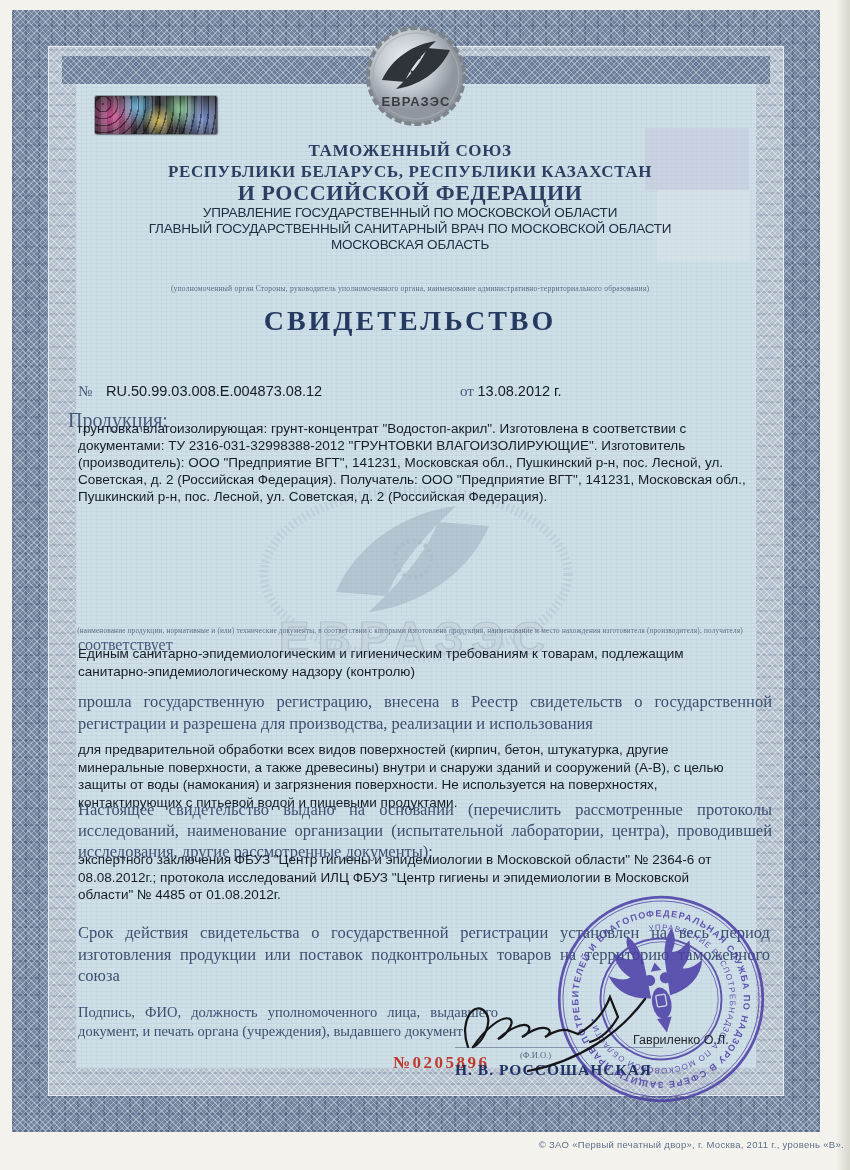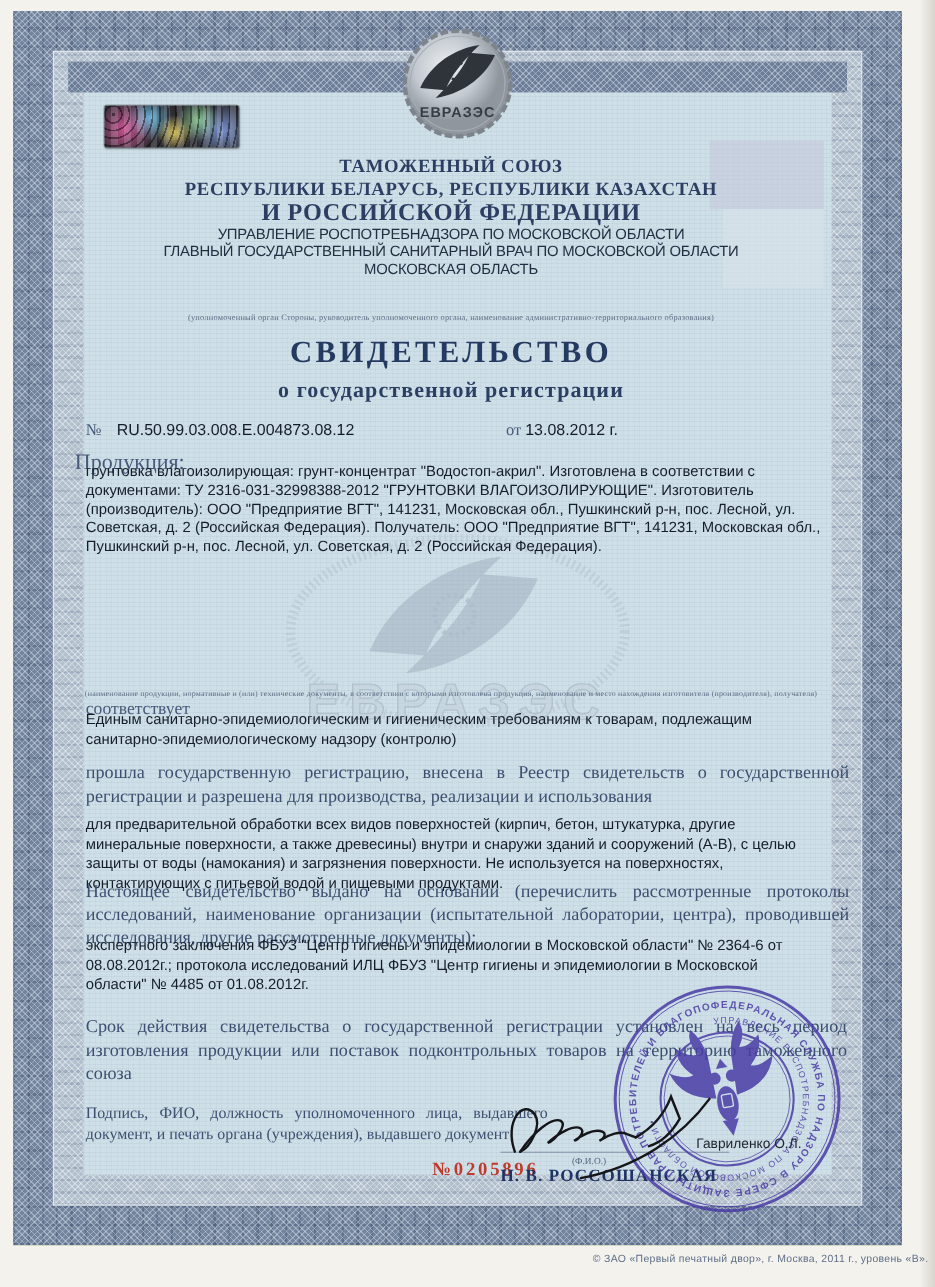--- a/index.html
+++ b/index.html
@@ -2,21 +2,21 @@
 <html><head>
 <meta charset="utf-8">
 <style>
   html,body{margin:0;padding:0;}
   body{width:850px;height:1170px;background:#eceae4;position:relative;overflow:hidden;
        font-family:"Liberation Serif", serif;}
   .page{position:absolute;inset:0;background:#f3f2ed;}
   .page-edge{position:absolute;top:0;right:0;width:14px;height:100%;
        background:linear-gradient(90deg,transparent,#d8d5cc);}
   
-  .doc{position:absolute;left:12px;top:10px;width:808px;height:1122px;background:#bef264;}
+  .doc{position:absolute;left:12px;top:10px;width:808px;height:1122px;background:#7dd3fc;}
   .band-outer{position:absolute;inset:0;background-color:#73849f;
       background-image:
         repeating-linear-gradient(45deg, rgba(255,255,255,.30) 0 1px, transparent 1px 4px),
         repeating-linear-gradient(-45deg, rgba(255,255,255,.28) 0 1px, transparent 1px 4px),
         repeating-linear-gradient(90deg, rgba(44,60,92,.28) 0 2px, transparent 2px 13px),
         repeating-linear-gradient(0deg, rgba(44,60,92,.22) 0 2px, transparent 2px 17px);}
   .band-inner{position:absolute;inset:36px;background-color:#b2bfcd;
       background-image:
         repeating-linear-gradient(45deg, rgba(255,255,255,.35) 0 1px, transparent 1px 4px),
         repeating-linear-gradient(-45deg, rgba(255,255,255,.32) 0 1px, transparent 1px 4px),
@@ -136,27 +136,26 @@
         <path d="M85,110 C105,62 155,30 205,24 C172,55 145,88 136,114 Z"></path>
         <path d="M238,44 C218,92 168,124 118,130 C151,99 178,66 187,40 Z"></path>
       </g>
       <circle cx="162" cy="77" r="18" fill="none" stroke="#94a3b4" stroke-width="4" stroke-dasharray="3 3" opacity=".8"></circle>
       <text x="165" y="172" text-anchor="middle" font-family="Liberation Sans, sans-serif" font-size="46" font-weight="bold" letter-spacing="8" fill="#c3d0da" stroke="#9bacbd" stroke-width="1.2">ЕВРАЗЭС</text>
     </svg>
 
     <div class="t center serif-navy u1 z1">ТАМОЖЕННЫЙ СОЮЗ</div>
     <div class="t center serif-navy u2 z1">РЕСПУБЛИКИ БЕЛАРУСЬ, РЕСПУБЛИКИ КАЗАХСТАН</div>
     <div class="t center serif-navy u3 z1">И РОССИЙСКОЙ ФЕДЕРАЦИИ</div>
-    <div class="t center auth a1 z1">УПРАВЛЕНИЕ РОСПОТРЕБНАДЗОРА ПО МОСКОВСКОЙ ОБЛАСТИ</div>
+    <div class="t center auth a1 z1">УПРАВЛЕНИЕ ГОСУДАРСТВЕННЫЙ ПО МОСКОВСКОЙ ОБЛАСТИ</div>
     <div class="t center auth a2 z1">ГЛАВНЫЙ ГОСУДАРСТВЕННЫЙ САНИТАРНЫЙ ВРАЧ ПО МОСКОВСКОЙ ОБЛАСТИ</div>
     <div class="t center auth a3 z1">МОСКОВСКАЯ ОБЛАСТЬ</div>
     <div class="t center note note1 z1">(уполномоченный орган Стороны, руководитель уполномоченного органа, наименование административно-территориального образования)</div>
 
     <div class="t center serif-navy title z1">СВИДЕТЕЛЬСТВО</div>
-    <div class="t center serif-navy subtitle z1">о государственной регистрации</div>
 
     <div class="t reg z1" style="left:66px;">
       <span class="lbl">№</span>
       <span class="num" style="margin-left:10px;margin-top:13px;">RU.50.99.03.008.E.004873.08.12</span>
       <span class="lbl" style="margin-left:134px;">от</span>
       <span class="num">13.08.2012 г.</span>
     </div>
 
     <div class="t lbl prod-label z1">Продукция:</div>
     <div class="t black prod-text z1">грунтовка влагоизолирующая: грунт-концентрат "Водостоп-акрил". Изготовлена в соответствии с документами: ТУ 2316-031-32998388-2012 "ГРУНТОВКИ ВЛАГОИЗОЛИРУЮЩИЕ". Изготовитель (производитель): ООО "Предприятие ВГТ", 141231, Московская обл., Пушкинский р-н, пос. Лесной, ул. Советская, д. 2 (Российская Федерация). Получатель: ООО "Предприятие ВГТ", 141231, Московская обл., Пушкинский р-н, пос. Лесной, ул. Советская, д. 2 (Российская Федерация).</div>

